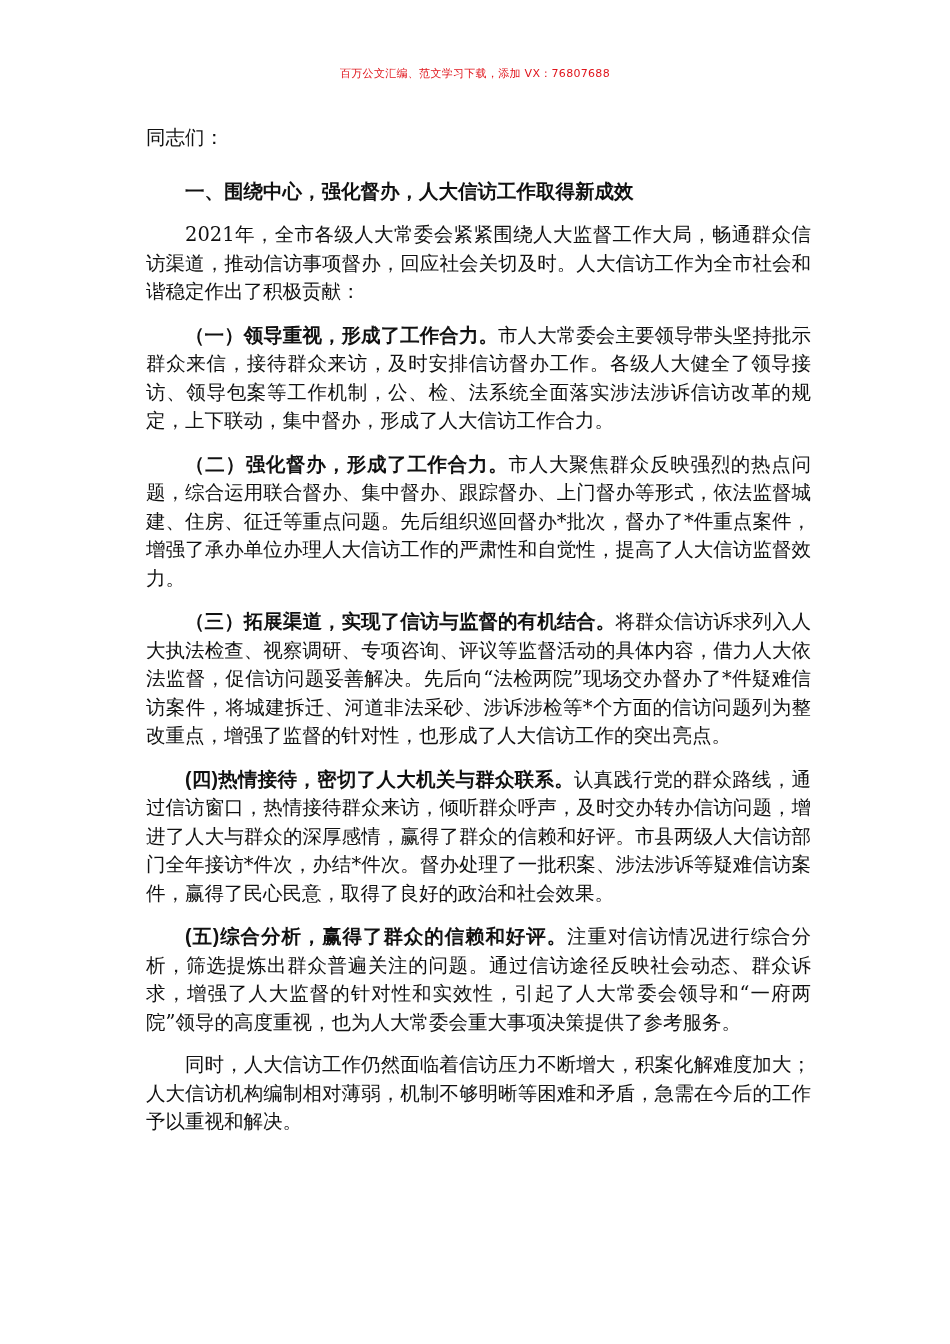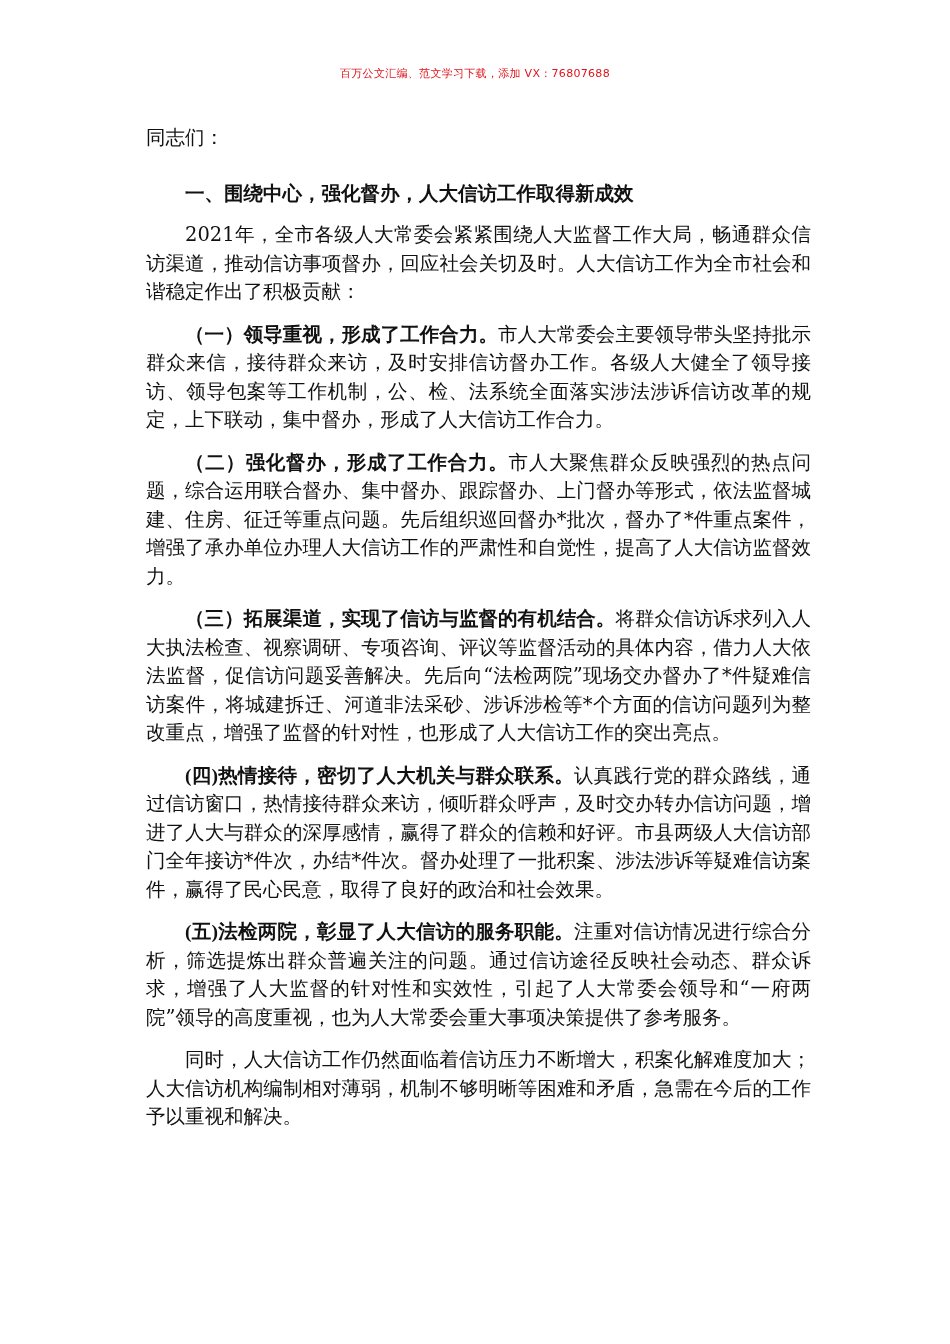--- a/index.html
+++ b/index.html
@@ -11,33 +11,33 @@
   }
   .page {
     position: absolute; left: 146px; top: 124px; width: 665px;
     font-family: "DejaVu Serif", serif; font-size: 19.5px; color: #111;
     line-height: 28.5px;
   }
   p { margin: 0; text-align: justify; text-align-last: left; }
   .indent { text-indent: 2em; }
   .salutation { margin-bottom: 10px; }
   .gap { margin-top: 14px; }
-  .heading { font-family: Liberation Sans, sans-serif; font-weight: bold; margin-top: 26px; }
-  .lead { font-family: Liberation Serif, serif; font-weight: bold; }
+  .heading { font-family: Liberation Mono, monospace; font-weight: bold; margin-top: 26px; }
+  .lead { font-family: Liberation Sans, sans-serif; font-weight: bold; }
 </style>
 </head>
 <body>
 
 <div class="banner">百万公文汇编、范文学习下载，添加 VX：76807688</div>
 
 <div class="page">
   <p class="salutation">同志们：</p>
   <p class="indent heading">一、围绕中心，强化督办，人大信访工作取得新成效</p>
   <p class="indent gap">2021年，全市各级人大常委会紧紧围绕人大监督工作大局，畅通群众信访渠道，推动信访事项督办，回应社会关切及时。人大信访工作为全市社会和谐稳定作出了积极贡献：</p>
 
   <p class="indent gap"><span class="lead">（一）领导重视，形成了工作合力。</span><span>市人大常委会主要领导带头坚持批示群众来信，接待群众来访，及时安排信访督办工作。各级人大健全了领导接访、领导包案等工作机制，公、检、法系统全面落实涉法涉诉信访改革的规定，上下联动，集中督办，形成了人大信访工作合力。</span></p>
   <p class="indent gap"><span class="lead">（二）强化督办，形成了工作合力。</span><span>市人大聚焦群众反映强烈的热点问题，综合运用联合督办、集中督办、跟踪督办、上门督办等形式，依法监督城建、住房、征迁等重点问题。先后组织巡回督办*批次，督办了*件重点案件，增强了承办单位办理人大信访工作的严肃性和自觉性，提高了人大信访监督效力。</span></p>
   <p class="indent gap"><span class="lead">（三）拓展渠道，实现了信访与监督的有机结合。</span><span>将群众信访诉求列入人大执法检查、视察调研、专项咨询、评议等监督活动的具体内容，借力人大依法监督，促信访问题妥善解决。先后向“法检两院”现场交办督办了*件疑难信访案件，将城建拆迁、河道非法采砂、涉诉涉检等*个方面的信访问题列为整改重点，增强了监督的针对性，也形成了人大信访工作的突出亮点。</span></p>
   <p class="indent gap"><span class="lead">(四)热情接待，密切了人大机关与群众联系。</span><span>认真践行党的群众路线，通过信访窗口，热情接待群众来访，倾听群众呼声，及时交办转办信访问题，增进了人大与群众的深厚感情，赢得了群众的信赖和好评。市县两级人大信访部门全年接访*件次，办结*件次。督办处理了一批积案、涉法涉诉等疑难信访案件，赢得了民心民意，取得了良好的政治和社会效果。</span></p>
-  <p class="indent gap"><span class="lead">(五)法检两院，彰显了人大信访的服务职能。</span><span>注重对信访情况进行综合分析，筛选提炼出群众普遍关注的问题。通过信访途径反映社会动态、群众诉求，增强了人大监督的针对性和实效性，引起了人大常委会领导和“一府两院”领导的高度重视，也为人大常委会重大事项决策提供了参考服务。</span></p>
+  <p class="indent gap"><span class="lead">(五)综合分析，赢得了群众的信赖和好评。</span><span>注重对信访情况进行综合分析，筛选提炼出群众普遍关注的问题。通过信访途径反映社会动态、群众诉求，增强了人大监督的针对性和实效性，引起了人大常委会领导和“一府两院”领导的高度重视，也为人大常委会重大事项决策提供了参考服务。</span></p>
 
   <p class="indent gap">同时，人大信访工作仍然面临着信访压力不断增大，积案化解难度加大；人大信访机构编制相对薄弱，机制不够明晰等困难和矛盾，急需在今后的工作予以重视和解决。</p>
 </div>
 
 </body></html>

